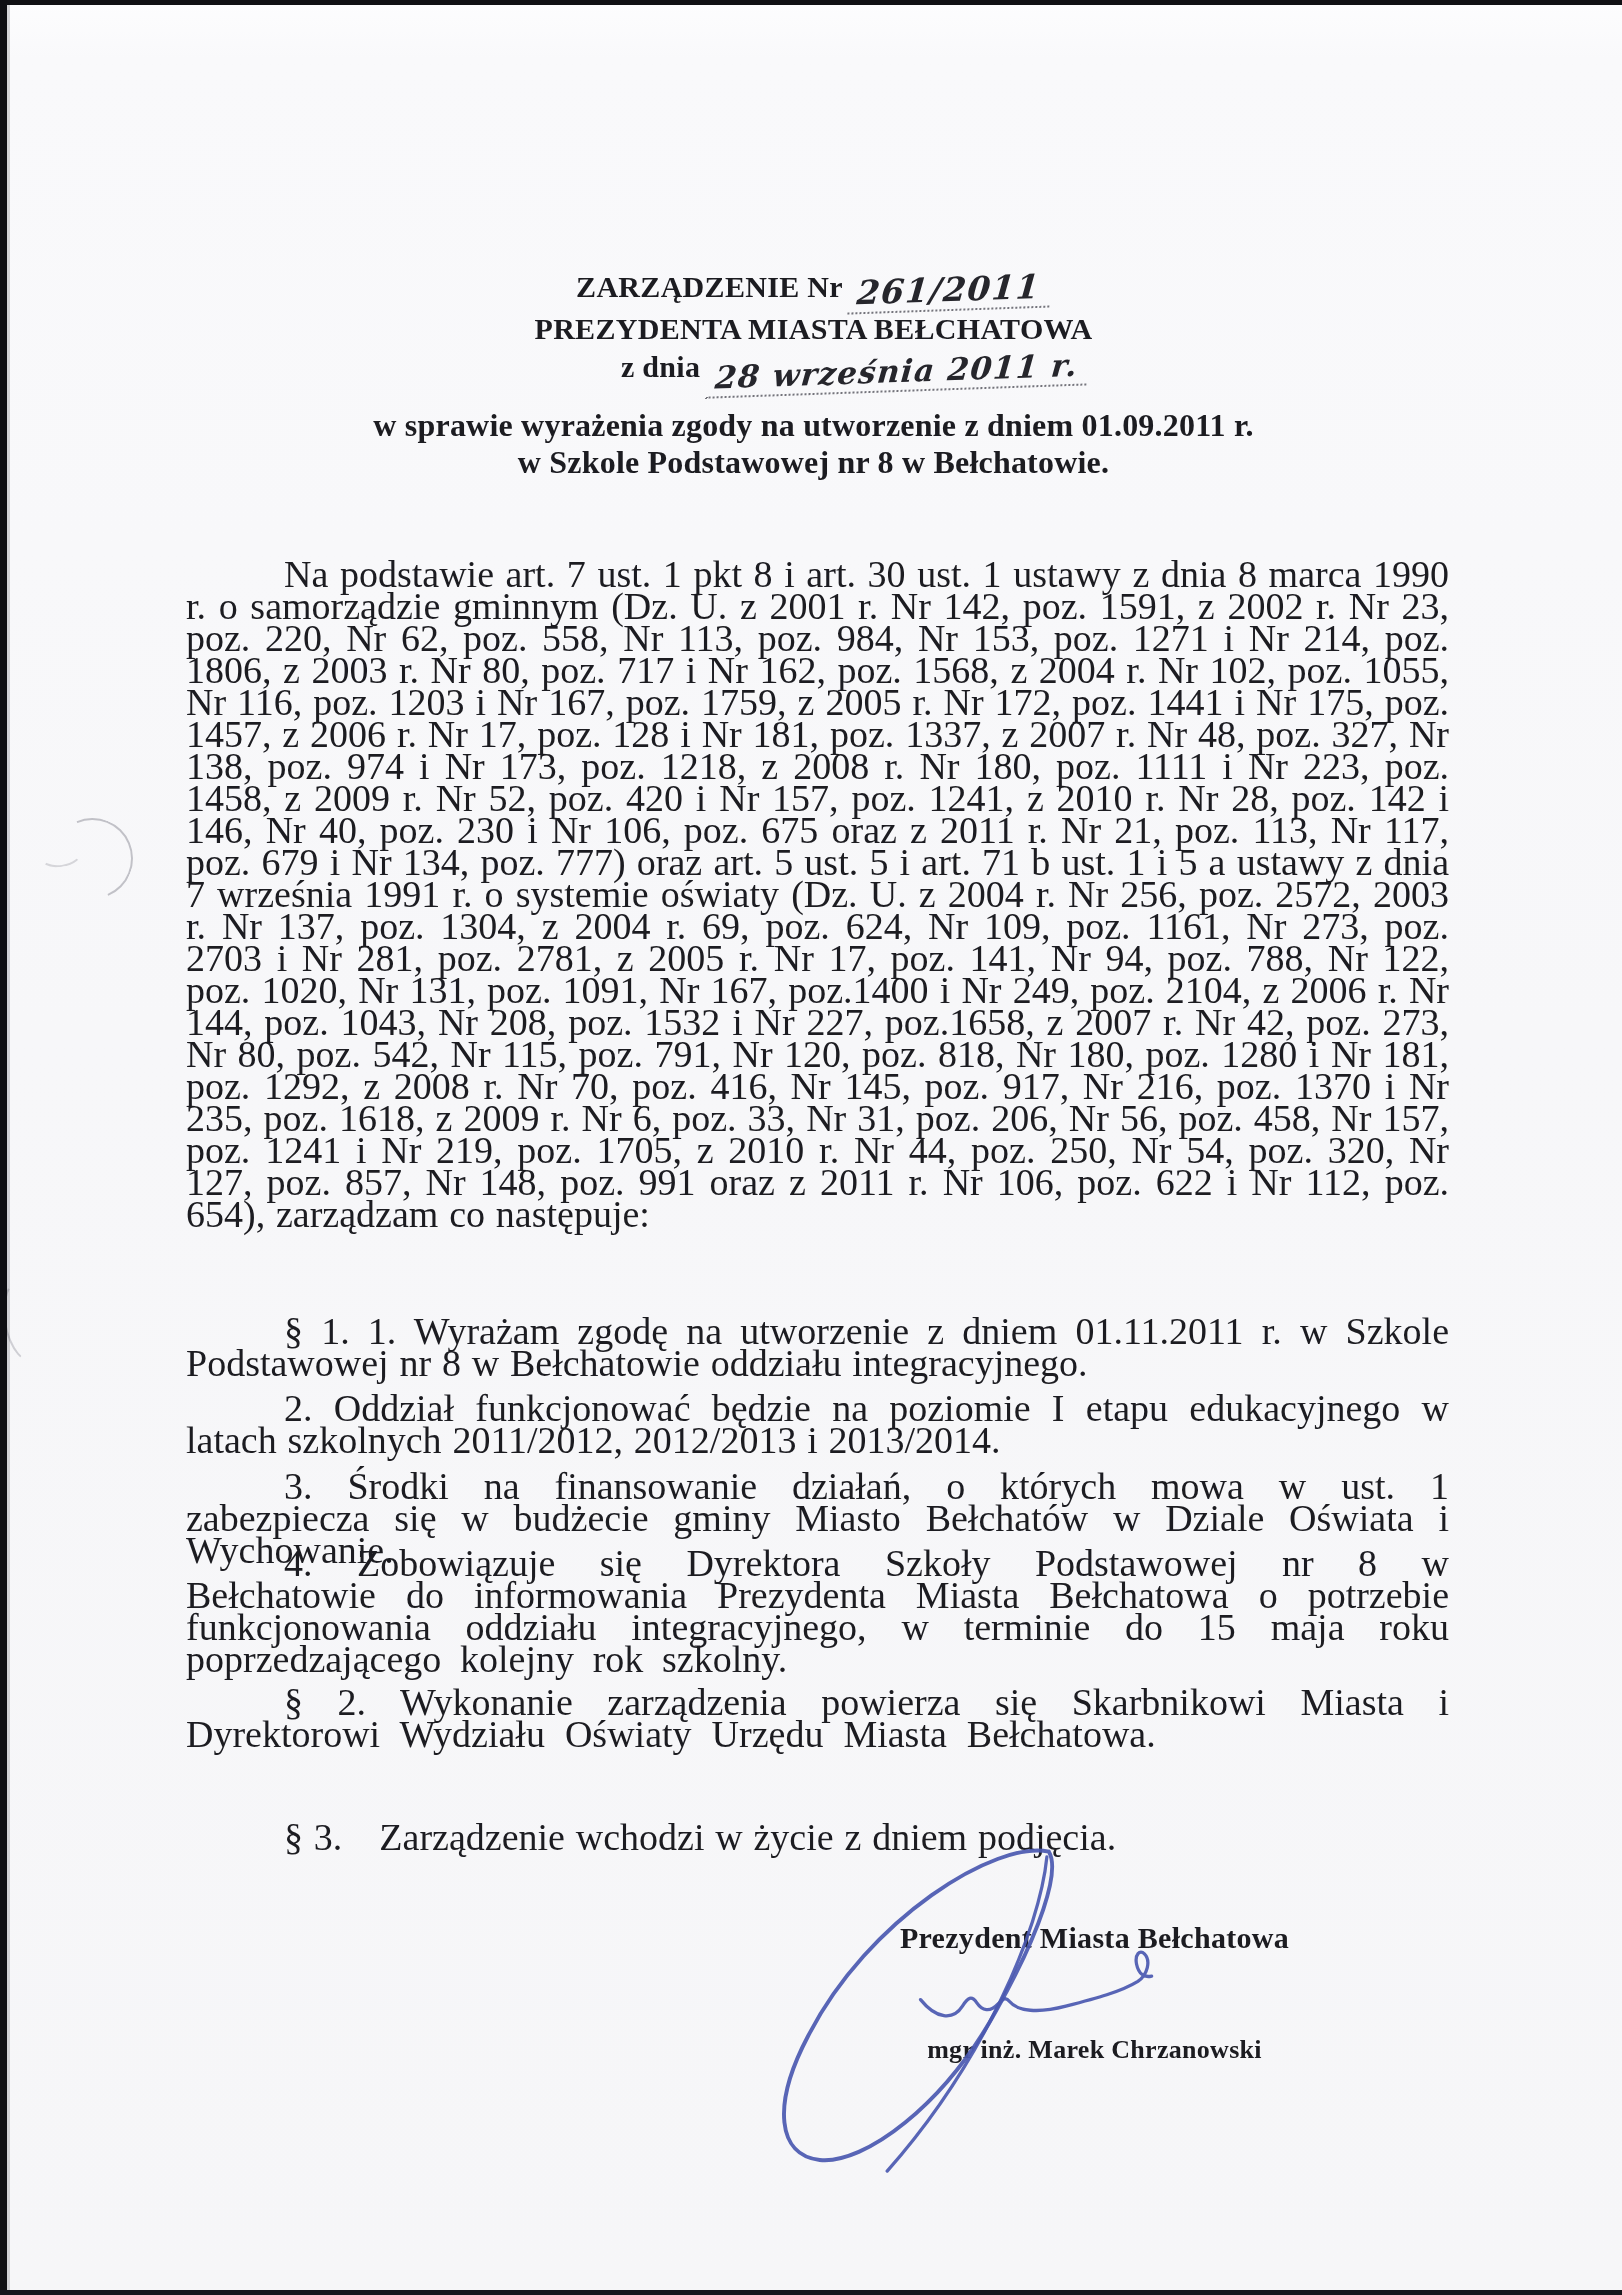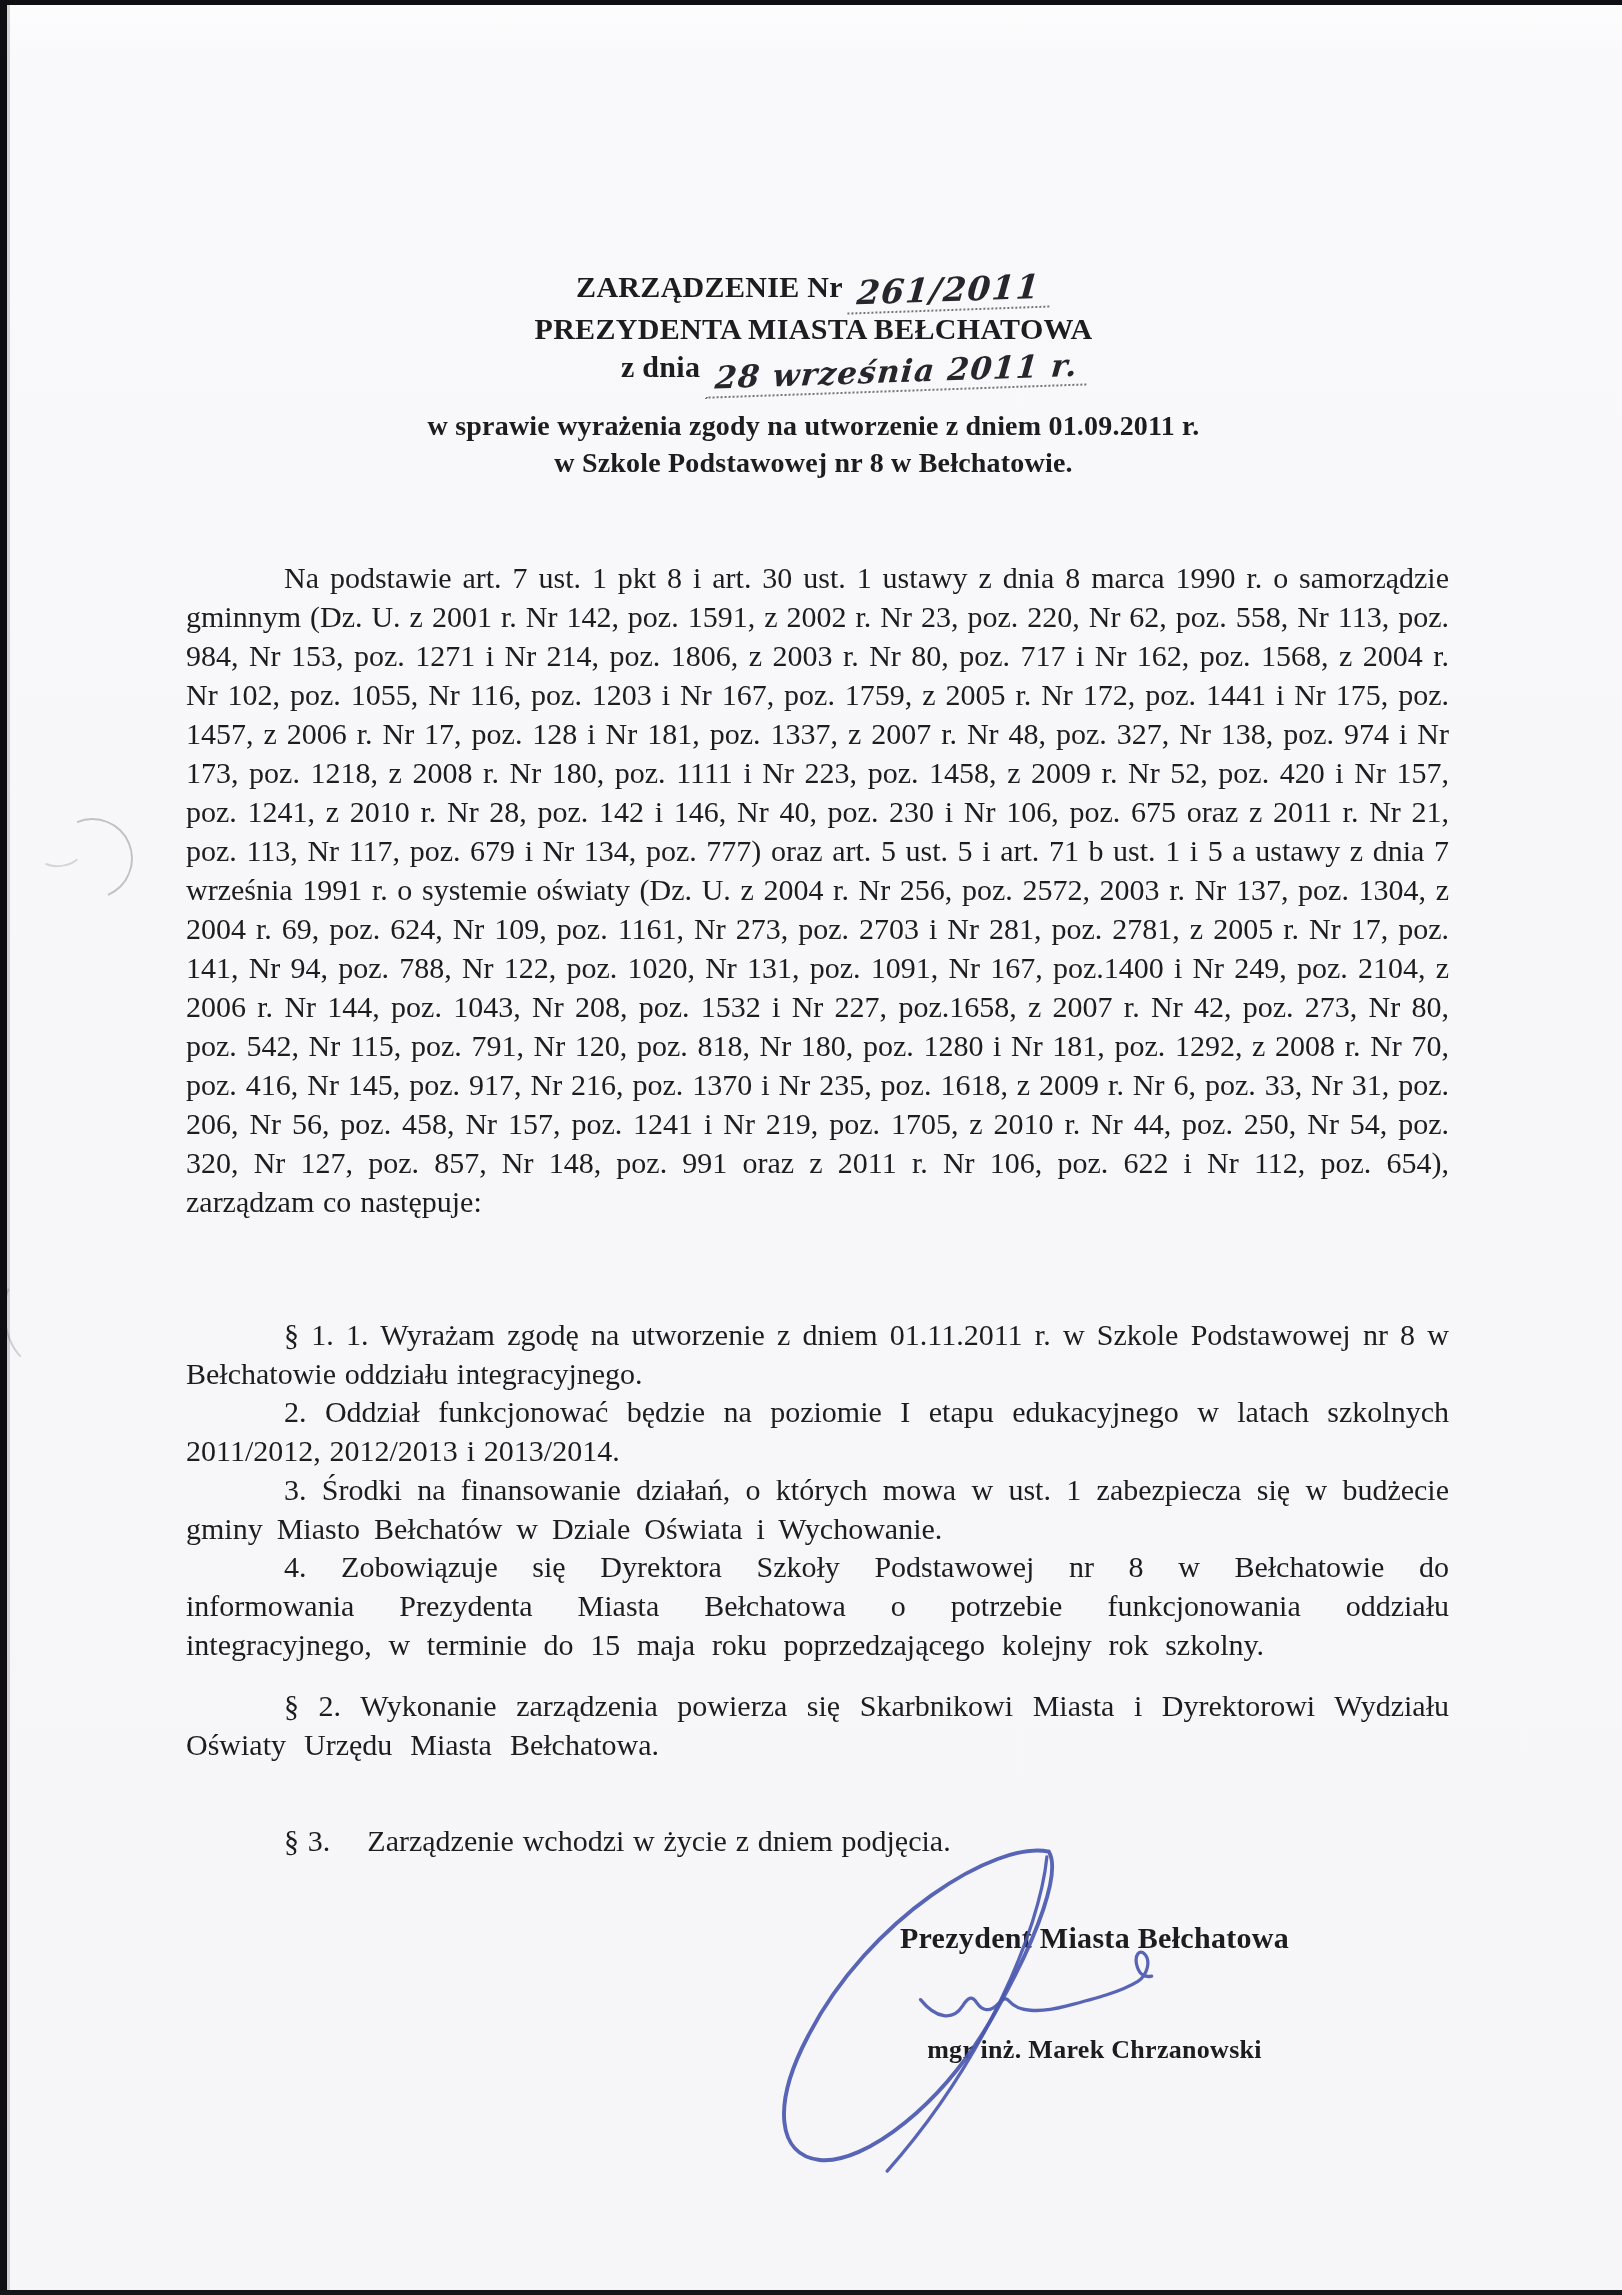--- a/index.html
+++ b/index.html
@@ -31,26 +31,26 @@
     font-size:33px;line-height:1;letter-spacing:1.3px;
     transform:rotate(-2deg) skewX(-7deg);
     border-bottom:2.6px dotted rgba(45,45,55,.65);
     padding:1.3px 10.5px 2.6px 7.9px;margin-left:6.5px;vertical-align:-3.9px;
   }
   .hand-date{font-size:31px;vertical-align:-5.2px;}
   .date-line{transform:translateX(41px);}
 
   .subject-block{
     left:177px;top:407px;width:1273px;
-    font-size:28px;line-height:37px;font-weight:bold;letter-spacing:0.2px;
+    font-size:32px;line-height:37px;font-weight:bold;letter-spacing:0.2px;
   }
 
   .body-par{
     left:186px;width:1263px;
-    font-size:30px;line-height:39px;
+    font-size:38px;line-height:32px;
     text-align:justify;text-indent:98px;
     word-spacing:1.3px;
   }
   .legal{top:558px;}
   .s1p1{top:1315px;}
   .s1p2{top:1392px;}
   .s1p3{top:1470px;word-spacing:6.5px;}
   .s1p4{top:1547px;word-spacing:9.2px;}
   .s2{top:1686px;word-spacing:10.5px;}
   .s3{top:1805px;text-align:left;margin-top:16px;}

